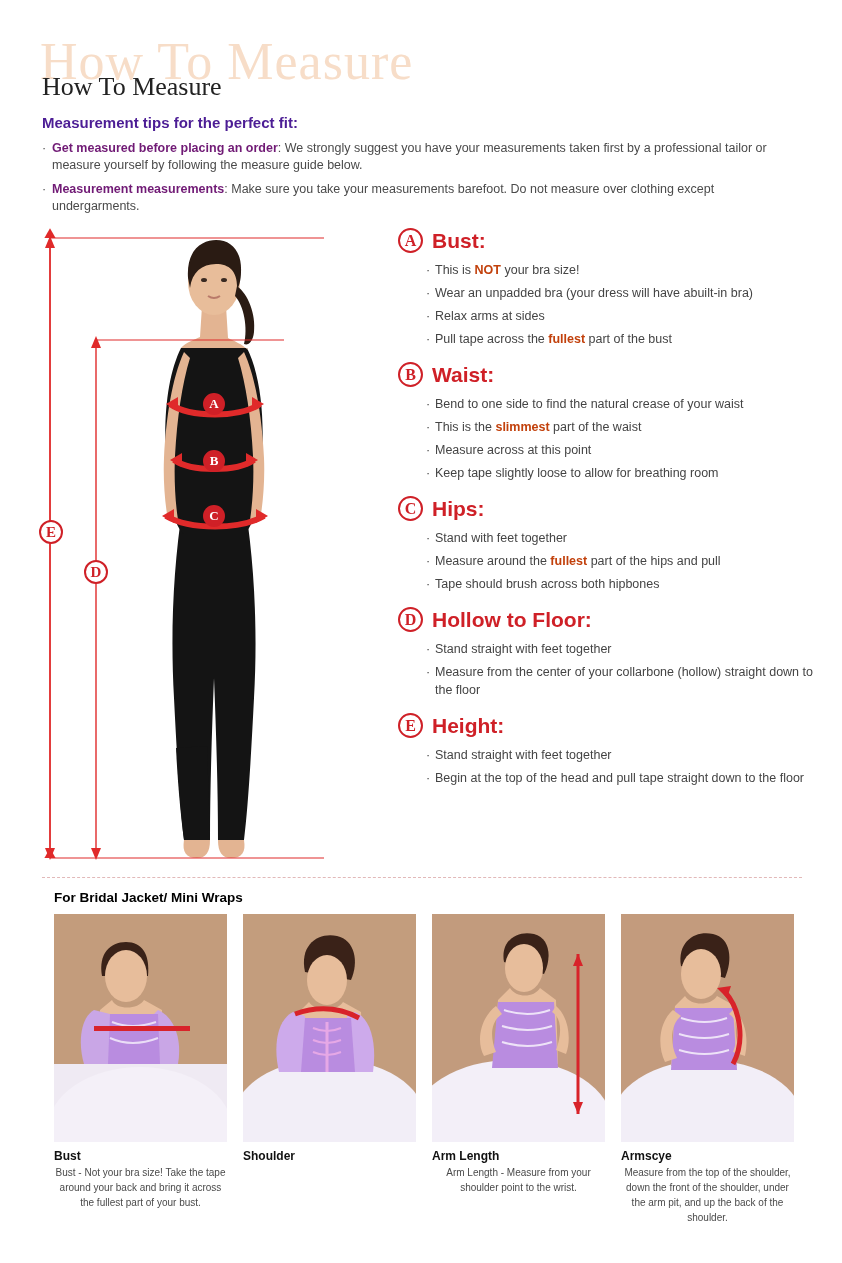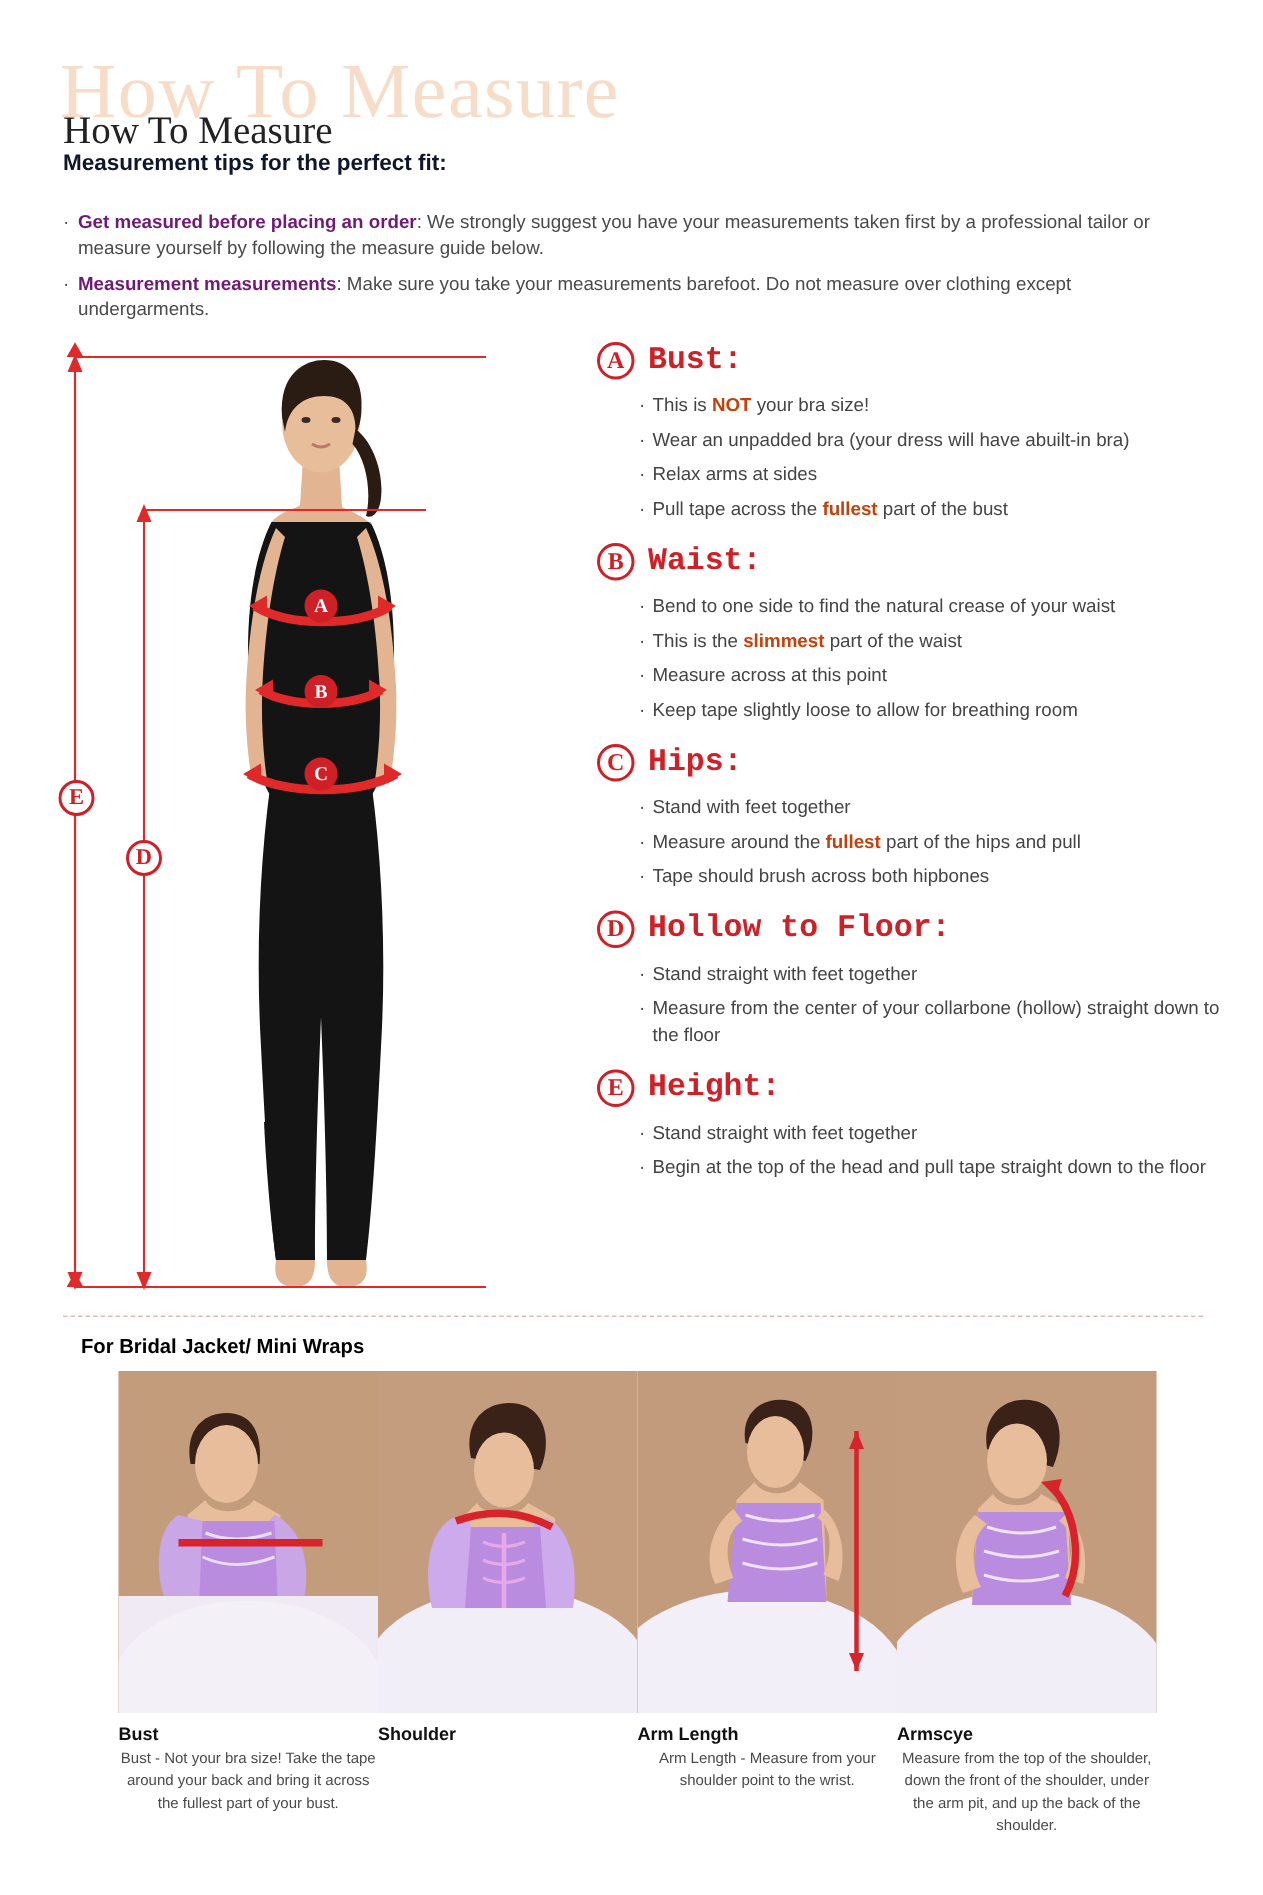--- a/index.html
+++ b/index.html
@@ -38,24 +38,24 @@
     left: 42px;
     top: 72px;
     font-family: "Liberation Serif", serif;
     font-size: 26px;
     color: #222;
     white-space: nowrap;
   }
   .tips-heading {
     position: absolute;
     left: 42px;
-    top: 100px;
+    top: 114px;
     font-size: 15px;
     font-weight: bold;
-    color: #0f172a;
+    color: #4c1d95;
   }
   .tips-list {
     position: absolute;
     left: 42px;
     top: 140px;
     width: 760px;
   }
   .tip {
     display: flex;
     font-size: 12.5px;
@@ -131,21 +131,21 @@
     color: #cf2027;
     font-family: "Liberation Serif", serif;
     font-size: 16px;
     font-weight: bold;
     display: flex;
     align-items: center;
     justify-content: center;
     box-sizing: border-box;
   }
   .sec-title {
-    font-family: Liberation Mono, monospace;
+    font-family: Liberation Sans, sans-serif;
     font-size: 21px;
     color: #cf2027;
     font-weight: bold;
   }
   .bullets { margin-left: 28px; }
   .bullet {
     display: flex;
     font-size: 12.5px;
     line-height: 18px;
     color: #444;
@@ -174,21 +174,21 @@
     font-size: 13.5px;
     font-weight: bold;
     color: #000000;
   }
   .cards {
     position: absolute;
     left: 54px;
     top: 914px;
     width: 740px;
     display: flex;
-    margin-left: 25px;
+    gap: 16px;
   }
   .card { width: 173px; }
   .card .photo {
     width: 173px;
     height: 228px;
     overflow: hidden;
     position: relative;
     background: #cfa98e;
   }
   .card .cap-title {

